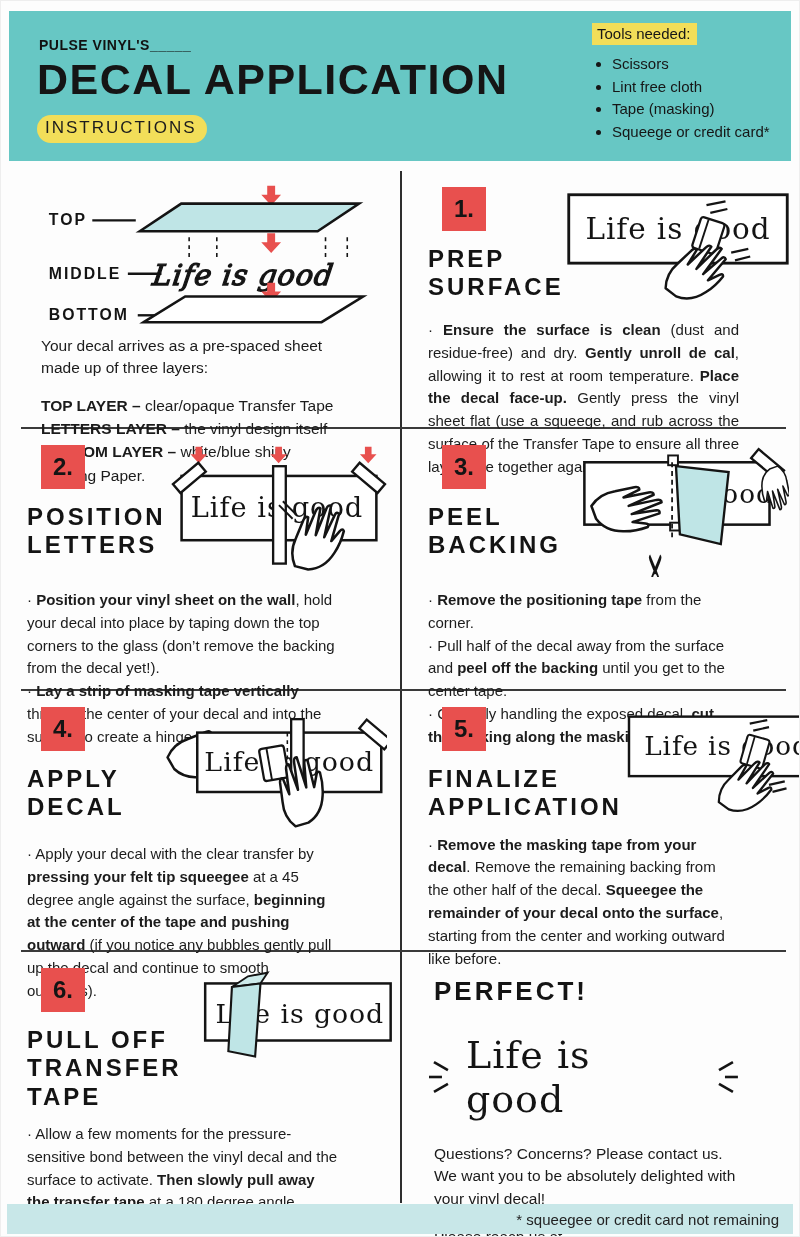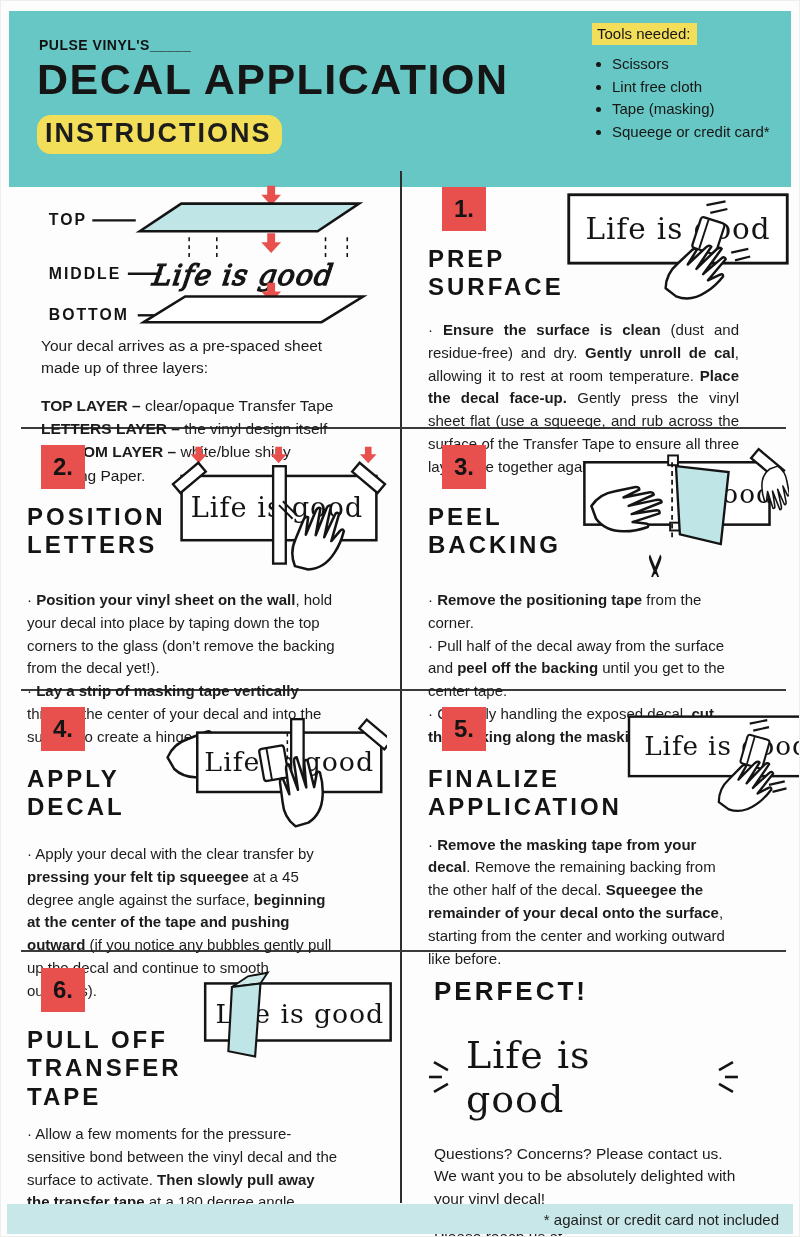--- a/index.html
+++ b/index.html
@@ -1,23 +1,23 @@
 <!DOCTYPE html>
 <html><head>
 <meta charset="utf-8">
 <style>
   html,body{margin:0;padding:0;background:#fff;}
   .page{position:relative;width:800px;height:1237px;background:#fdfdfd;overflow:hidden;
         font-family:"Liberation Sans",sans-serif;color:#1b1b1b;border:1px solid #eee;box-sizing:border-box;}
   
-  .header{position:absolute;left:8px;right:8px;top:10px;height:176px;background:#67c7c4;}
+  .header{position:absolute;left:8px;right:8px;top:10px;height:150px;background:#67c7c4;}
   .brand{position:absolute;left:30px;top:26px;font-size:14px;font-weight:bold;letter-spacing:.5px;color:#111;}
   .title{position:absolute;left:28px;top:44px;font-size:43px;font-weight:800;letter-spacing:1.5px;color:#151515;}
   .subtitle{position:absolute;left:28px;top:104px;background:#f2de59;color:#1c1c1c;
-            font-size:27px;font-weight:bold;letter-spacing:2px;padding:3px 10px 5px 8px;border-radius:14px;}
+            font-size:17px;font-weight:normal;letter-spacing:2px;padding:3px 10px 5px 8px;border-radius:14px;}
   .tools{position:absolute;left:583px;top:12px;width:200px;}
   .tools-label{display:inline-block;background:#f2de59;font-size:15px;padding:2px 7px 3px 5px;color:#161616;}
   .tools ul{margin:8px 0 0 0;padding-left:20px;font-size:15px;line-height:1.5;color:#161616;}
   
   .vdiv{position:absolute;left:399px;top:170px;width:2px;height:1032px;background:#2e2e2e;}
   .hdiv{position:absolute;left:20px;width:765px;height:2px;background:#3a3a3a;}
   
   .cell{position:absolute;width:363px;box-sizing:border-box;padding:0 26px;}
   .c-l{left:0;} .c-r{left:401px;}
   .r1{top:170px;height:256px;} .r2{top:428px;height:260px;}
@@ -290,16 +290,16 @@
         <line x1="6" y1="32" x2="20" y2="24" stroke="#141414" stroke-width="2.6"></line>
       </svg>
     </div>
     <div class="contact">
       <p>Questions? Concerns? Please contact us. We want you to be absolutely delighted with your vinyl decal!</p>
       <p><span>Please reach us at </span><span class="b">customercare@bladeclick.com</span><span> and we’ll be happy to help. Thank you!</span></p>
     </div>
   </div>
 
   <div class="footer">
-    <span>* against or credit card not included</span>
+    <span>* squeegee or credit card not remaining</span>
   </div>
 
 </div>
 
 </body></html>

